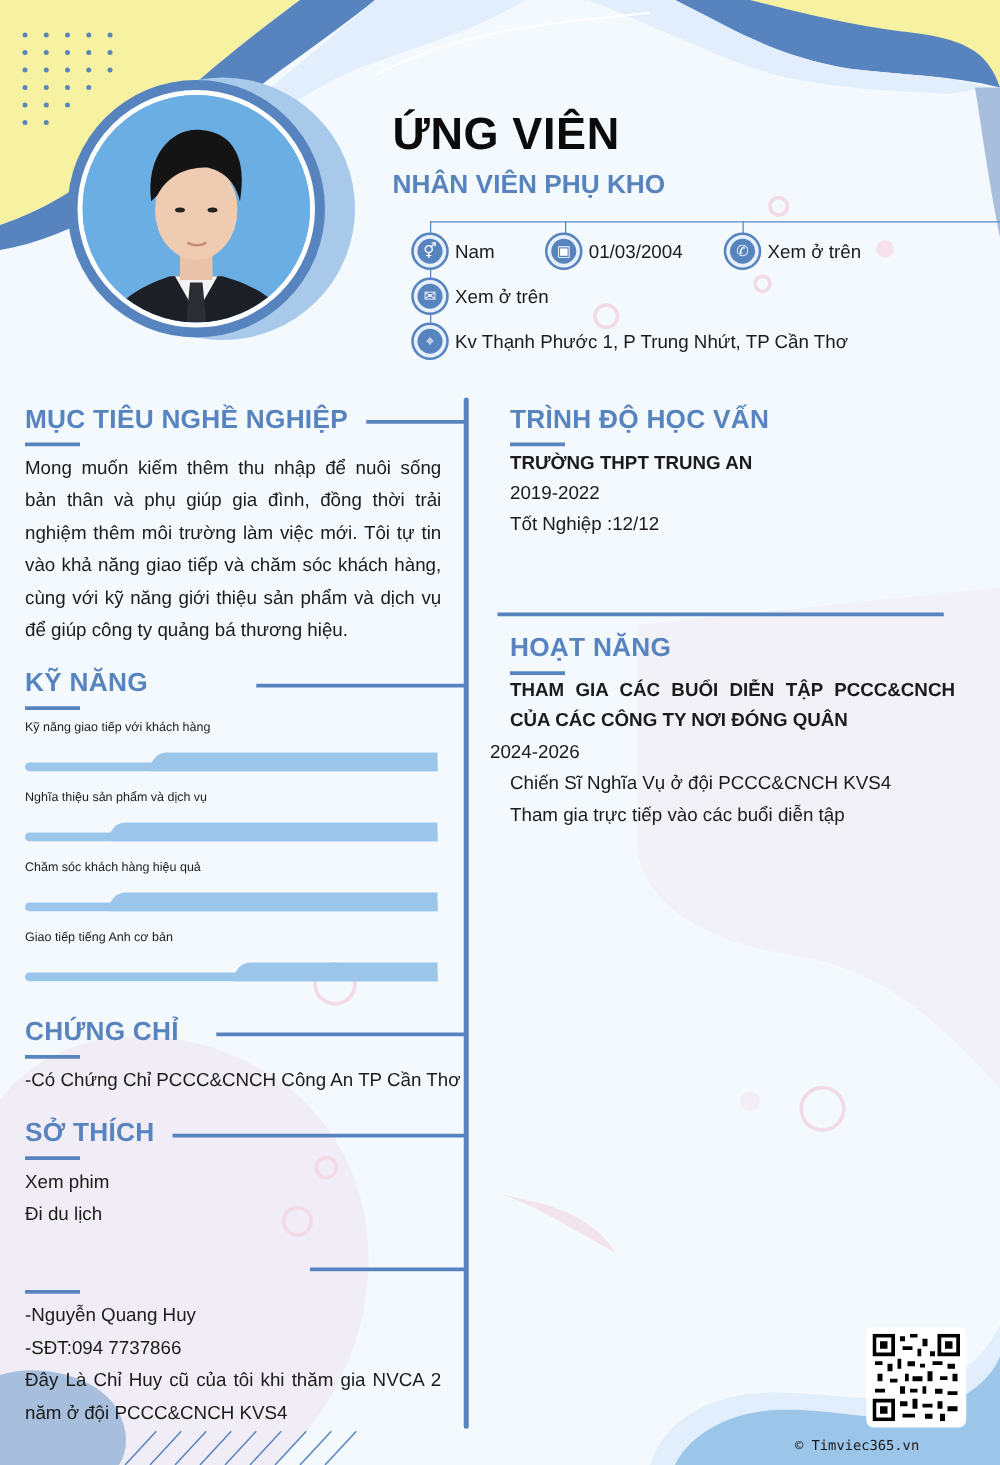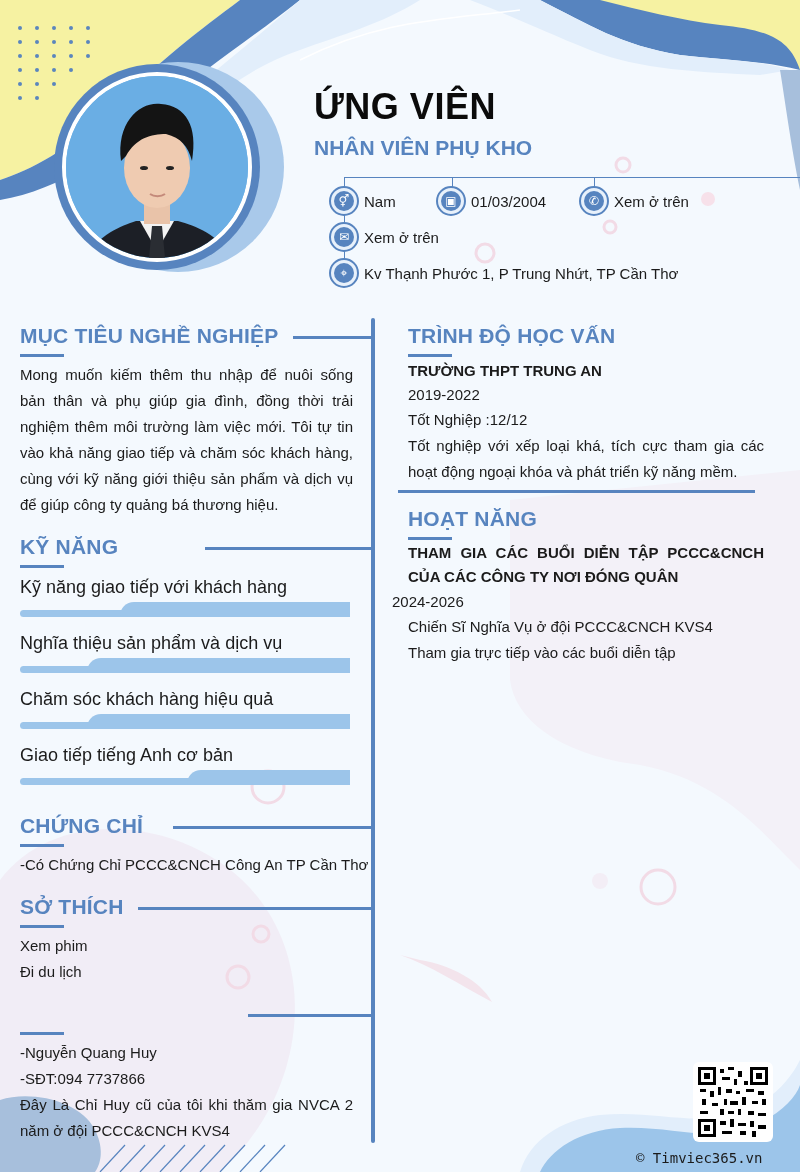--- a/index.html
+++ b/index.html
@@ -64,30 +64,30 @@
   .sec-underline { position: absolute; width: 44px; height: 3px; background: #5784bf; }
   .sec-line { position: absolute; height: 3px; background: #5784bf; }
 
   .para {
     position: absolute; font-size: 15px; line-height: 26px; color: #1b1b1b; text-align: justify;
   }
   .txt { position: absolute; font-size: 15px; color: #1b1b1b; }
   .bold { font-weight: 700; }
 
   
-  .skill-label { position: absolute; left: 20px; font-size: 18px; color: #1b1b1b; }
+  .skill-label { position: absolute; left: 20px; font-size: 10px; color: #1b1b1b; }
   .skill-bar { position: absolute; left: 20px; width: 330px; height: 15px; }
   .skill-bar .base { position: absolute; left: 0; bottom: 0; width: 330px; height: 7px; border-radius: 4px 0 0 4px; background: #9cc5ea; }
   .skill-bar .fill { position: absolute; right: 0; top: 0; height: 15px; background: #9cc5ea; border-radius: 14px 0 0 0; }
 
   .qr {
     position: absolute; left: 693px; top: 1062px; width: 80px; height: 80px; background: #fff; border-radius: 6px; padding: 5px;
   }
   .copyright {
-    position: absolute; left: 636px; top: 1150px; font-family: "DejaVu Sans Mono", monospace; font-size: 14px; color: #1b1b1b;
+    position: absolute; left: 636px; top: 1150px; font-family: "DejaVu Sans Mono", monospace; font-size: 11px; color: #1b1b1b;
   }
 </style>
 </head>
 <body>
 
 <div class="page">
 
   <svg class="bg-layer" width="800" height="1172">
 
     <path d="M0,0 L240,0 C200,30 160,60 110,110 C70,150 30,170 0,180 Z" fill="#f6f2a2"></path>
@@ -279,21 +279,20 @@
   <div class="sec-line" style="left:248px;top:1014px;width:125px"></div>
   <div class="txt" style="left:20px;top:1044px">-Nguyễn Quang Huy</div>
   <div class="txt" style="left:20px;top:1070px">-SĐT:094 7737866</div>
   <div class="para" style="left:20px;top:1092px;width:333px">Đây Là Chỉ Huy cũ của tôi khi thăm gia NVCA 2 năm ở đội PCCC&amp;CNCH KVS4</div>
 
   <div class="sec-title" style="left:408px;top:324px">TRÌNH ĐỘ HỌC VẤN</div>
   <div class="sec-underline" style="left:408px;top:354px"></div>
   <div class="txt bold" style="left:408px;top:362px">TRƯỜNG THPT TRUNG AN</div>
   <div class="txt" style="left:408px;top:386px">2019-2022</div>
   <div class="txt" style="left:408px;top:411px">Tốt Nghiệp :12/12</div>
-  <div class="para" style="left:408px;top:433px;width:356px">Tốt nghiệp với xếp loại khá, tích cực tham gia các hoạt động ngoại khóa và phát triển kỹ năng mềm.</div>
   <div class="sec-line" style="left:398px;top:490px;width:357px"></div>
 
   <div class="sec-title" style="left:408px;top:507px">HOẠT NĂNG</div>
   <div class="sec-underline" style="left:408px;top:537px"></div>
   <div class="para bold" style="left:408px;top:541px;width:356px;line-height:24px">THAM GIA CÁC BUỔI DIỄN TẬP PCCC&amp;CNCH CỦA CÁC CÔNG TY NƠI ĐÓNG QUÂN</div>
   <div class="txt" style="left:392px;top:593px">2024-2026</div>
   <div class="txt" style="left:408px;top:618px">Chiến Sĩ Nghĩa Vụ ở đội PCCC&amp;CNCH KVS4</div>
   <div class="txt" style="left:408px;top:644px">Tham gia trực tiếp vào các buổi diễn tập</div>
 
   <div class="qr">

